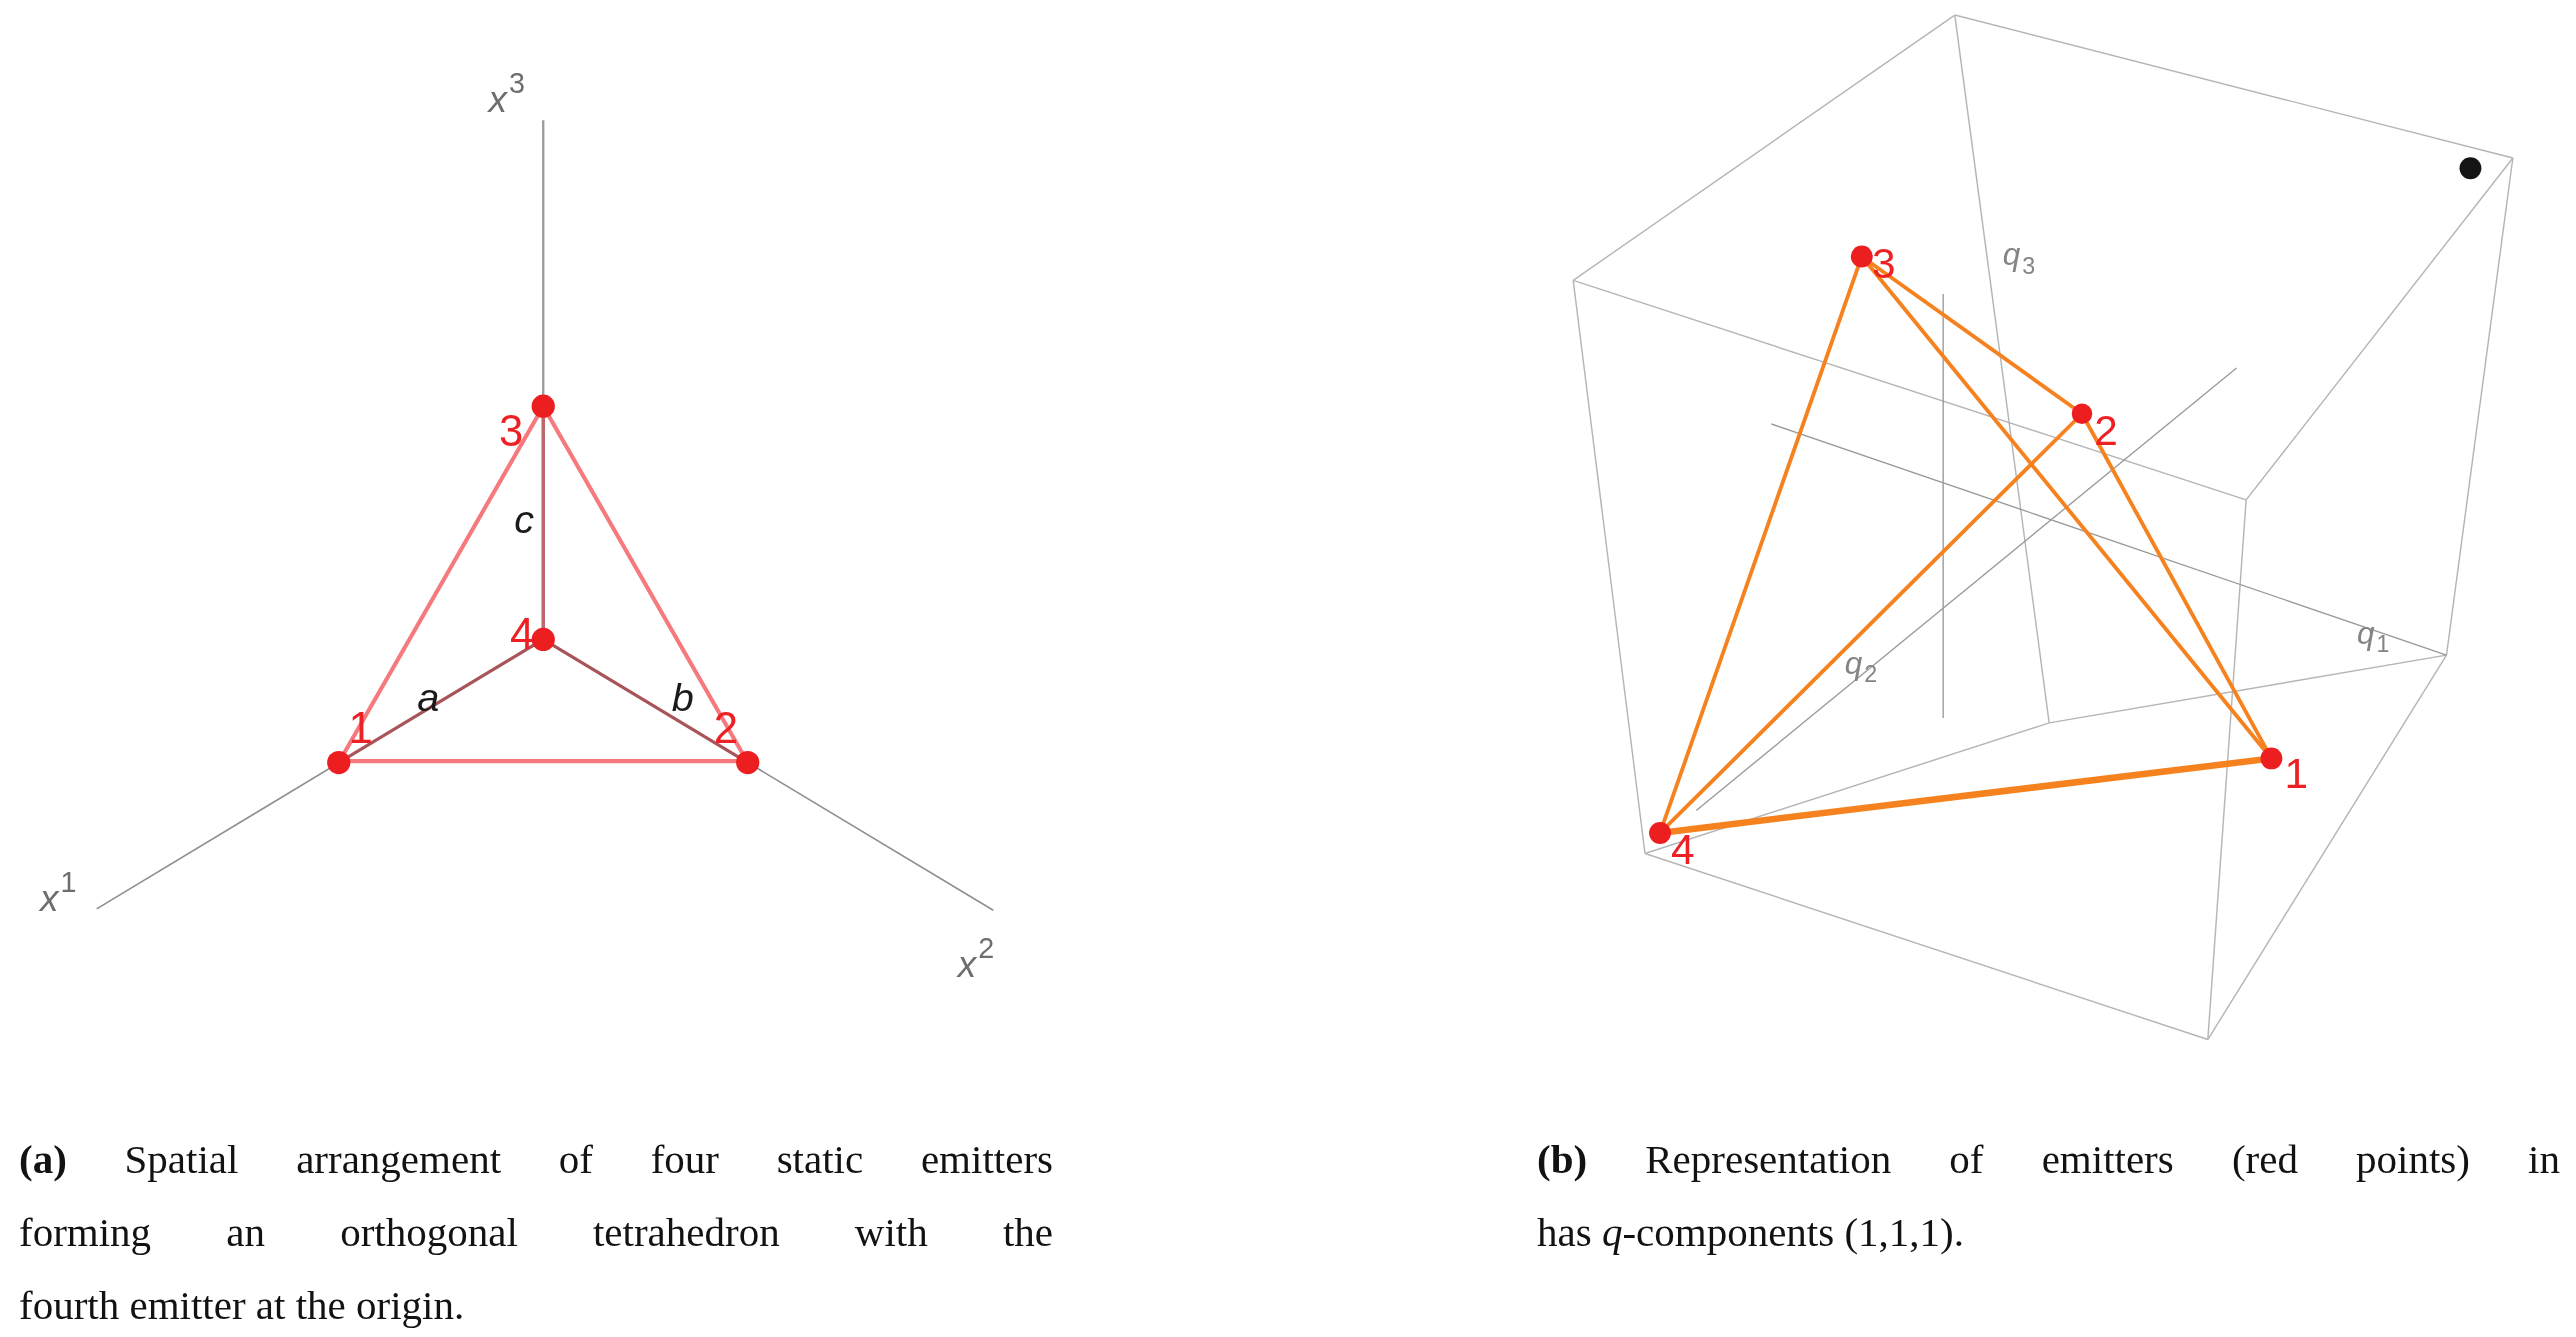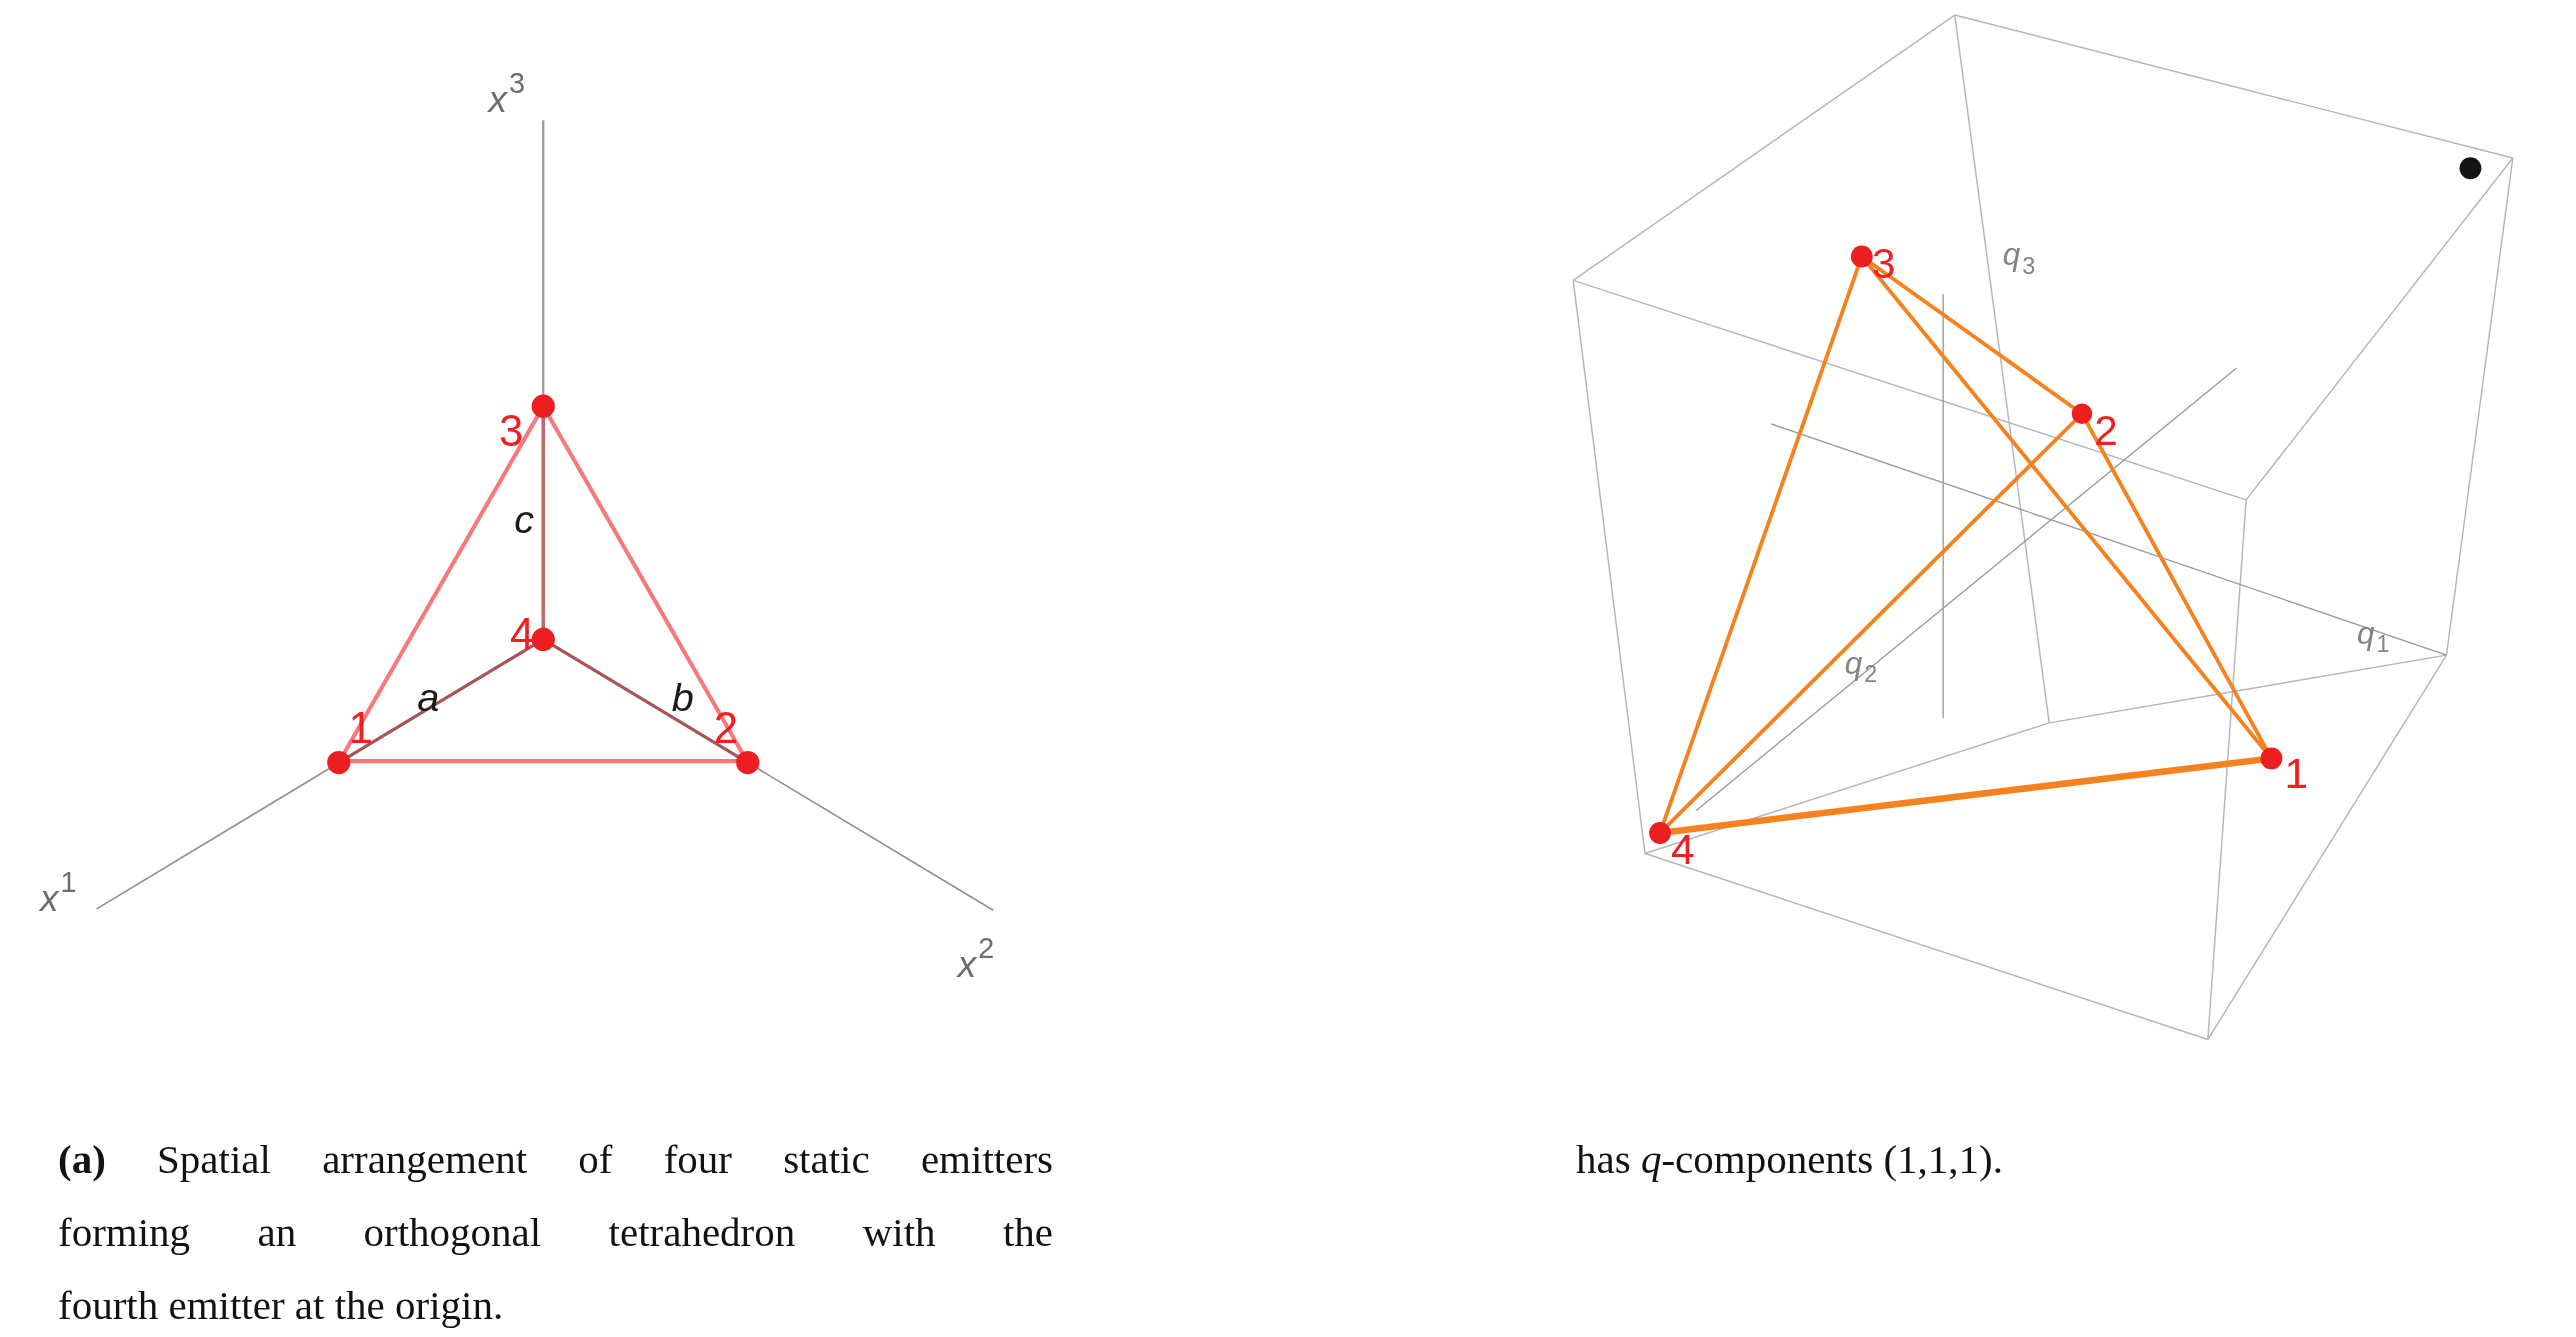--- a/index.html
+++ b/index.html
@@ -36,21 +36,21 @@
   .lbl-ax-b-s{fill:#848484;font-size:34px;font-style:normal;}
 
   
   .caption{
     position:absolute;
     font-family:"Liberation Serif", serif;
     font-size:41px;
     line-height:73px;
     color:#121212;
   }
-  .caption .line{text-align:justify;text-align-last:justify;margin-left:39px;}
+  .caption .line{text-align:justify;text-align-last:justify;}
   .caption .line.last{text-align-last:left;}
   .cap-tag{font-weight:bold;}
   .script-q{font-family:"DejaVu Serif", serif;font-style:italic;}
   .ital-q{font-style:italic;}
   #caption-a{left:19px;top:1123px;width:1034px;}
   #caption-b{left:1537px;top:1123px;width:1023px;}
 </style>
 </head>
 <body>
 
@@ -153,17 +153,18 @@
     </g>
   </svg>
 
   <div class="caption" id="caption-a">
     <div class="line"><span class="cap-tag">(a)</span><span> Spatial arrangement of four static emitters</span></div>
     <div class="line">forming an orthogonal tetrahedron with the</div>
     <div class="line last">fourth emitter at the origin.</div>
   </div>
 
   <div class="caption" id="caption-b">
+    <div class="line"><span class="cap-tag">(b)</span><span> Representation of emitters (red points) in</span></div>
     <div class="line last"><span>has </span><span class="ital-q">q</span><span>-components (1,1,1).</span></div>
   </div>
 
 </div>
 
 
 </body></html>

